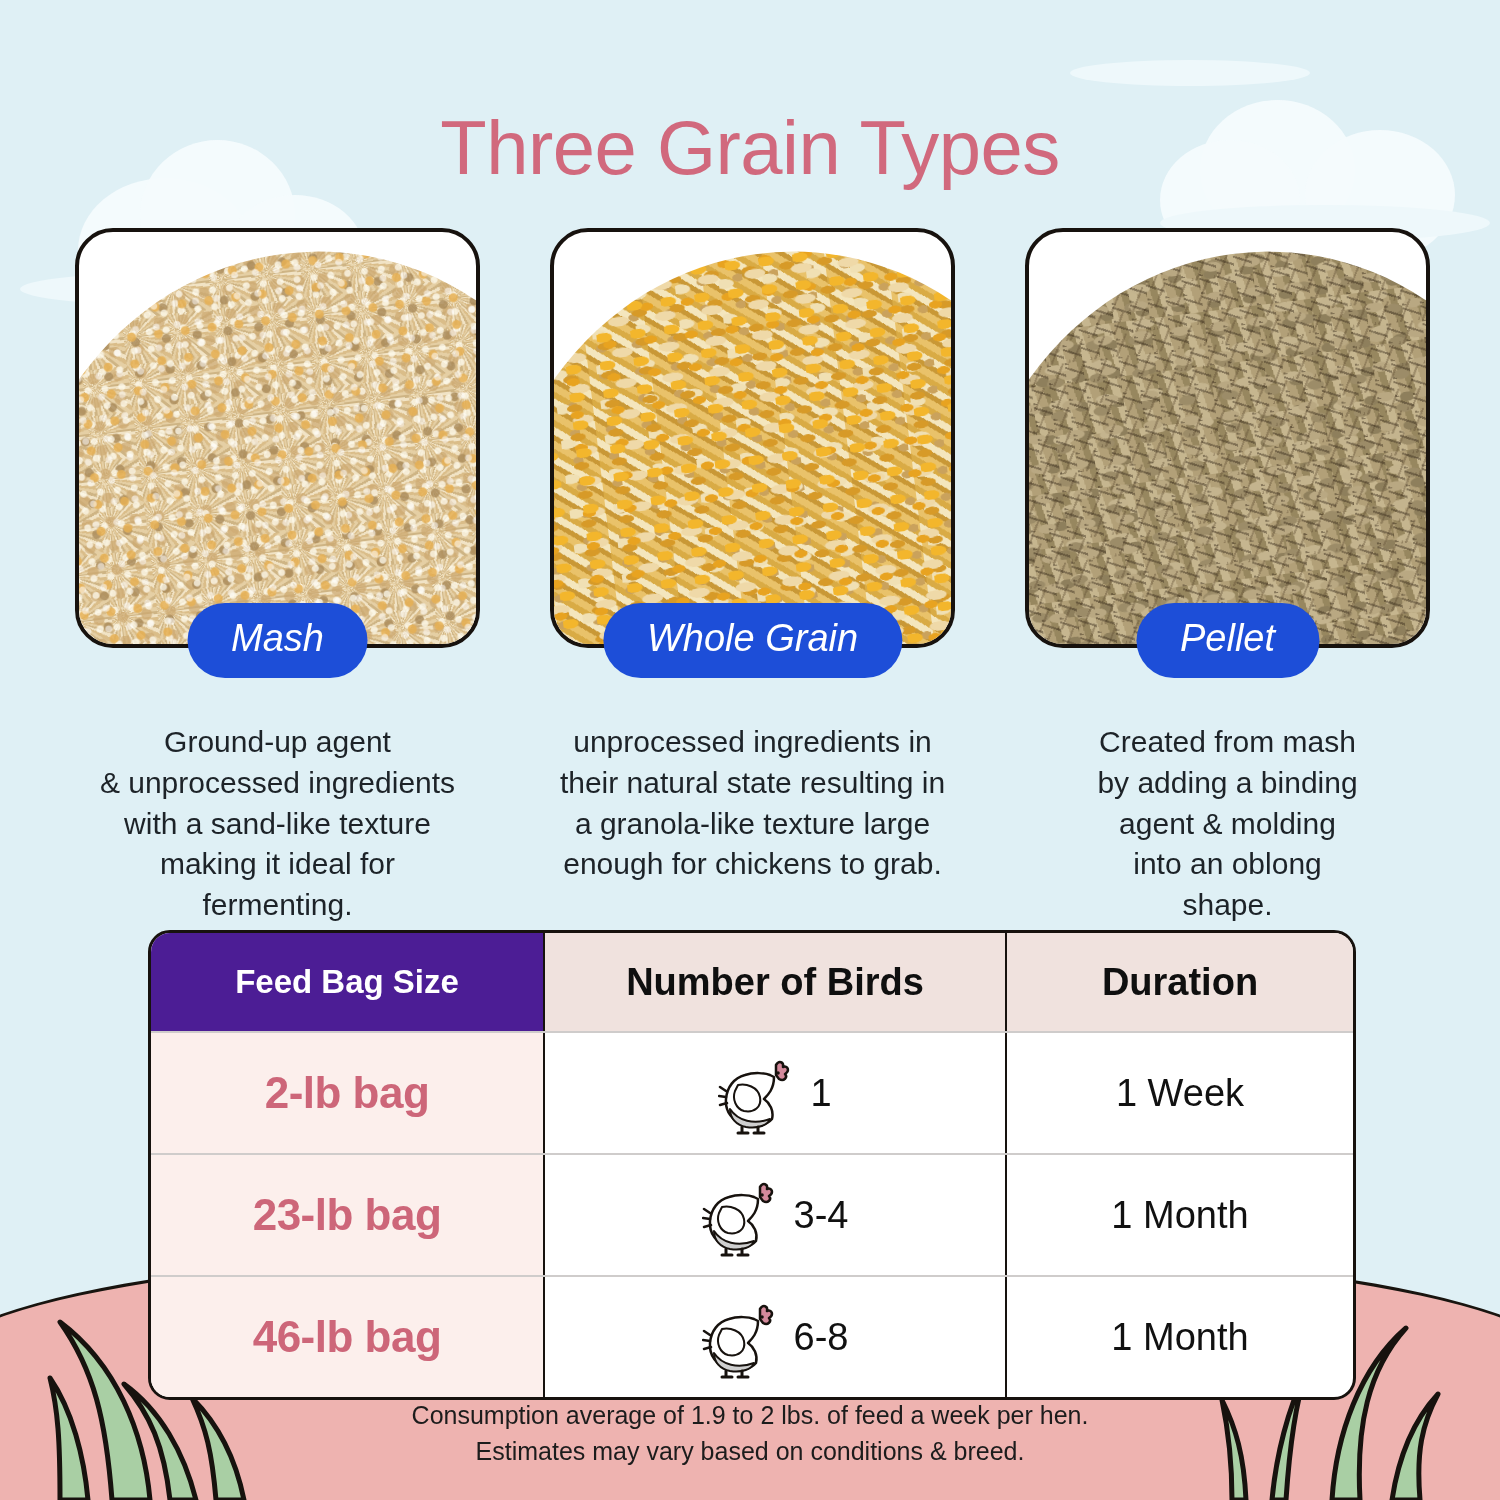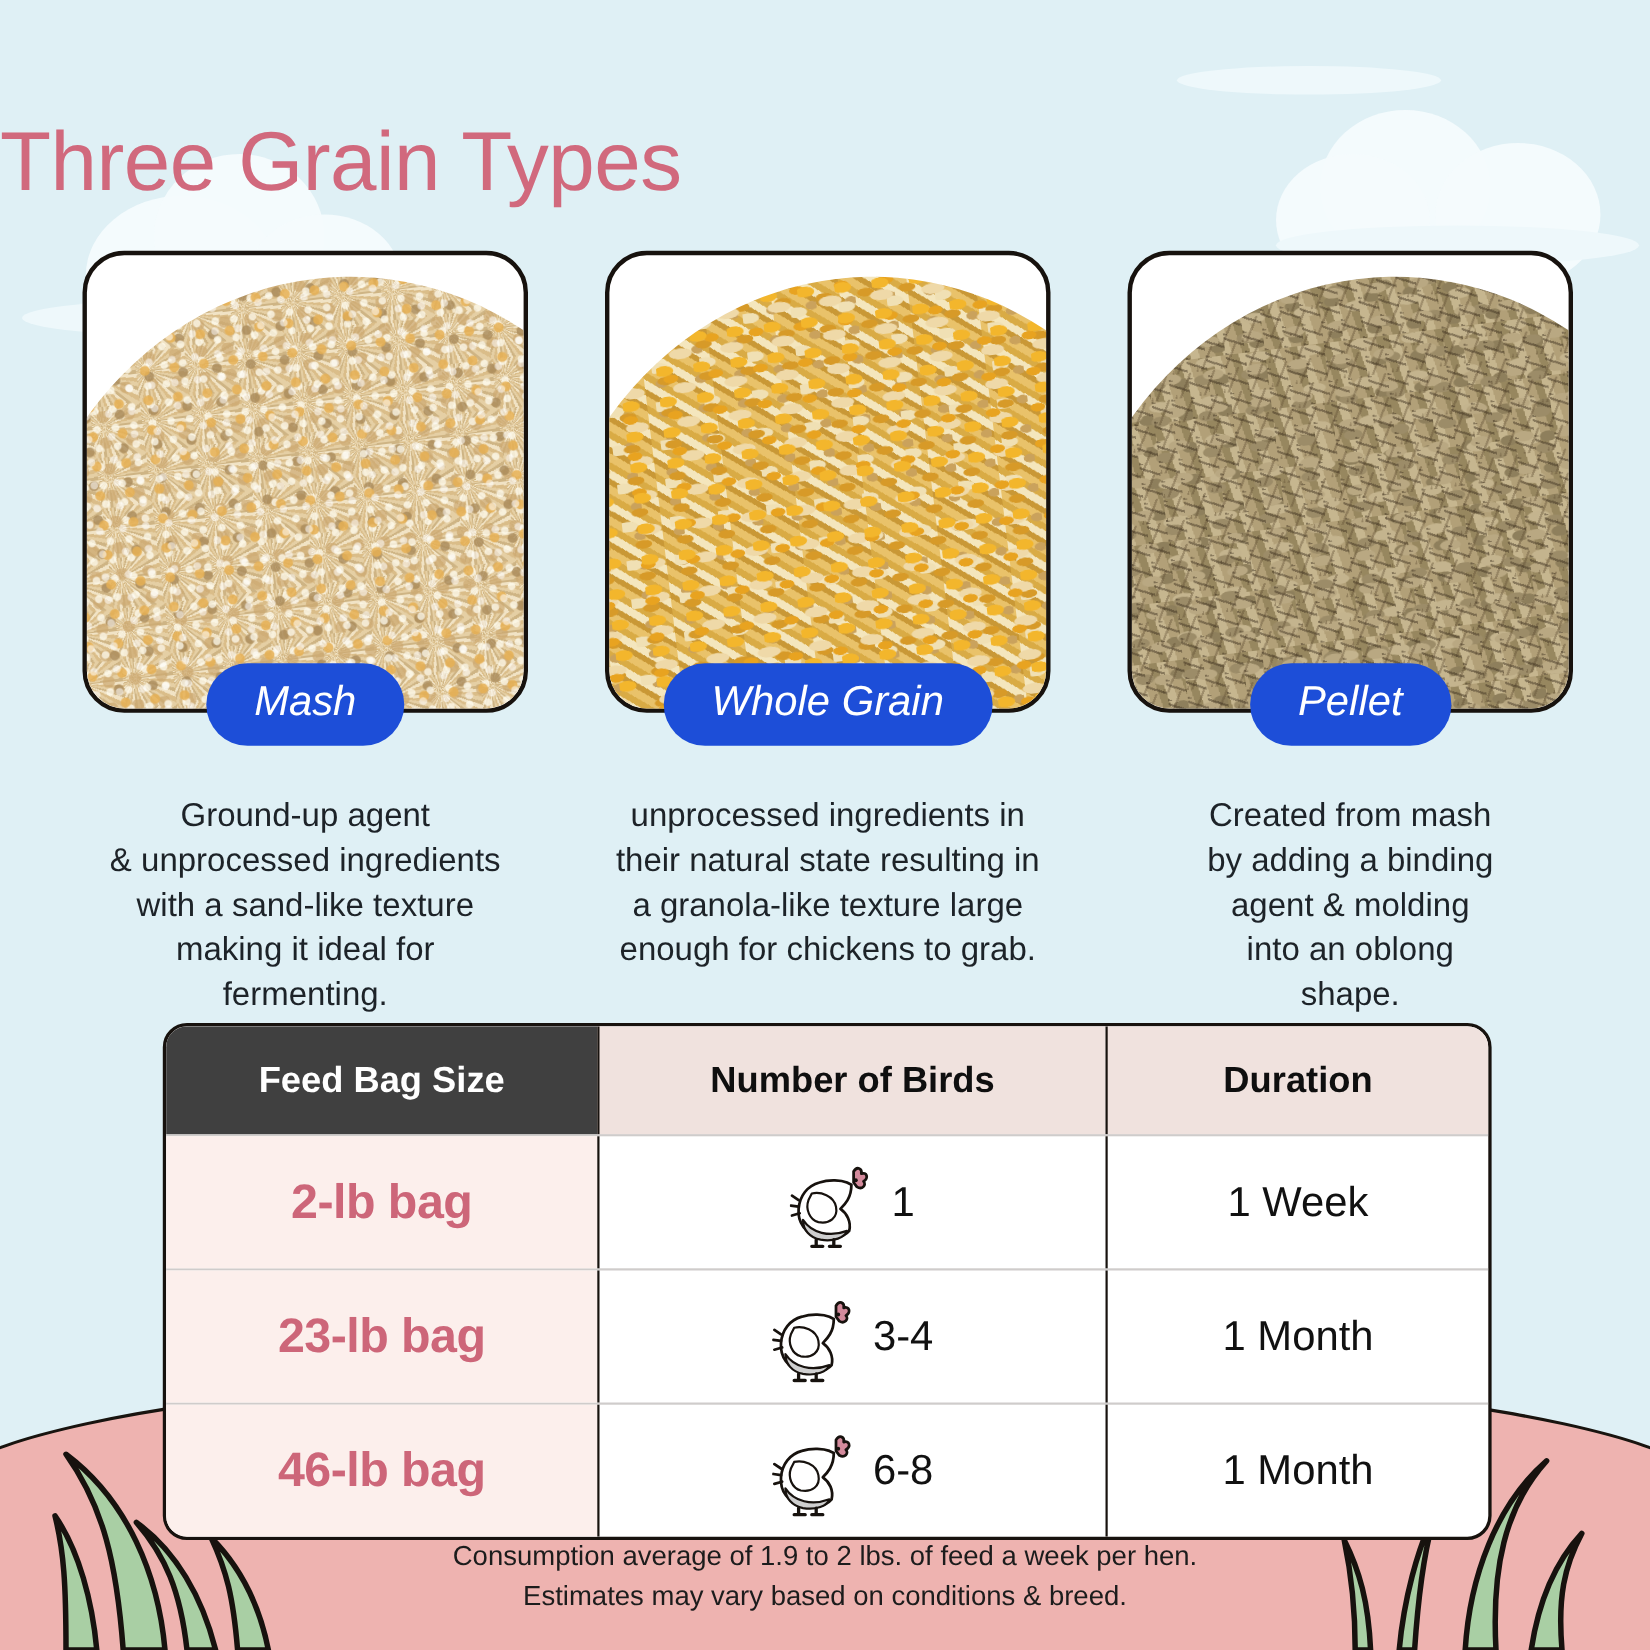--- a/index.html
+++ b/index.html
@@ -51,21 +51,21 @@
     position: absolute;
     bottom: 0;
   }
 
   
   .title {
     position: absolute;
     top: 104px;
     left: 0;
     right: 0;
-    text-align: left;
+    text-align: center;
     font-size: 76px;
     font-weight: 400;
     letter-spacing: -0.5px;
     color: #d1697d;
     z-index: 4;
   }
 
   
   .cards {
     position: absolute;
@@ -184,30 +184,30 @@
   }
 
   .trow { display: flex; }
   .trow + .trow { border-top: 2px solid #cfcccb; }
 
   .c1 { width: 392px; }
   .c2 { width: 462px; border-left: 2px solid #17120e; }
   .c3 { flex: 1; border-left: 2px solid #17120e; }
 
   .thead .c1 {
-    background: #404040;
+    background: #4c1d95;
     color: #ffffff;
     font-weight: bold;
     font-size: 33px;
   }
   .thead .c2, .thead .c3 {
     background: #f0e2de;
     color: #0f0f0f;
     font-weight: bold;
-    font-size: 33px;
+    font-size: 38px;
     border-left-color: #17120e;
     text-align: center;
   }
   .thead .cell { height: 98px; }
 
   .cell {
     height: 120px;
     display: flex;
     align-items: center;
     justify-content: center;

